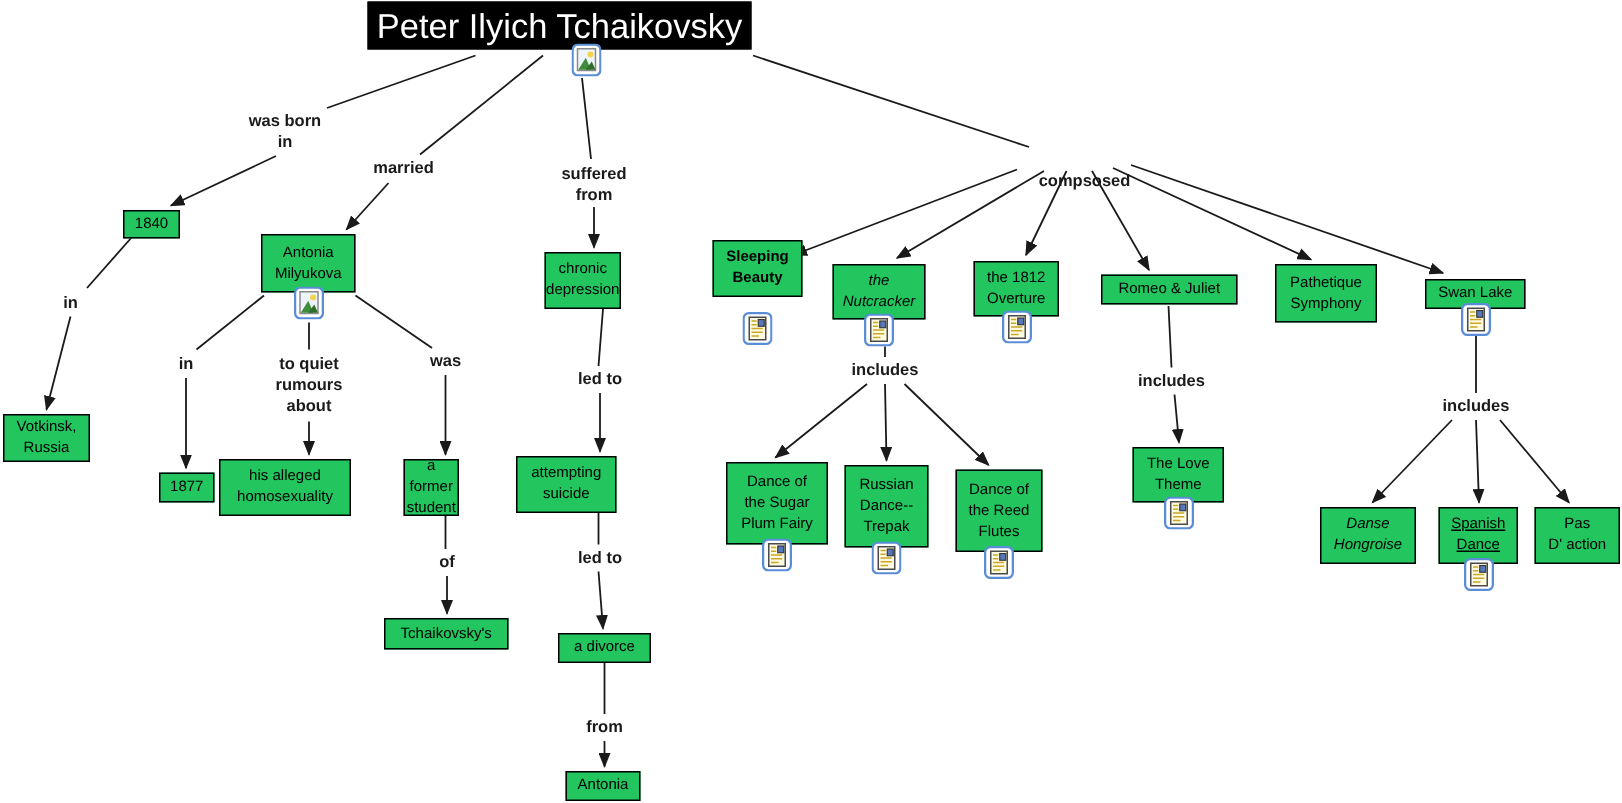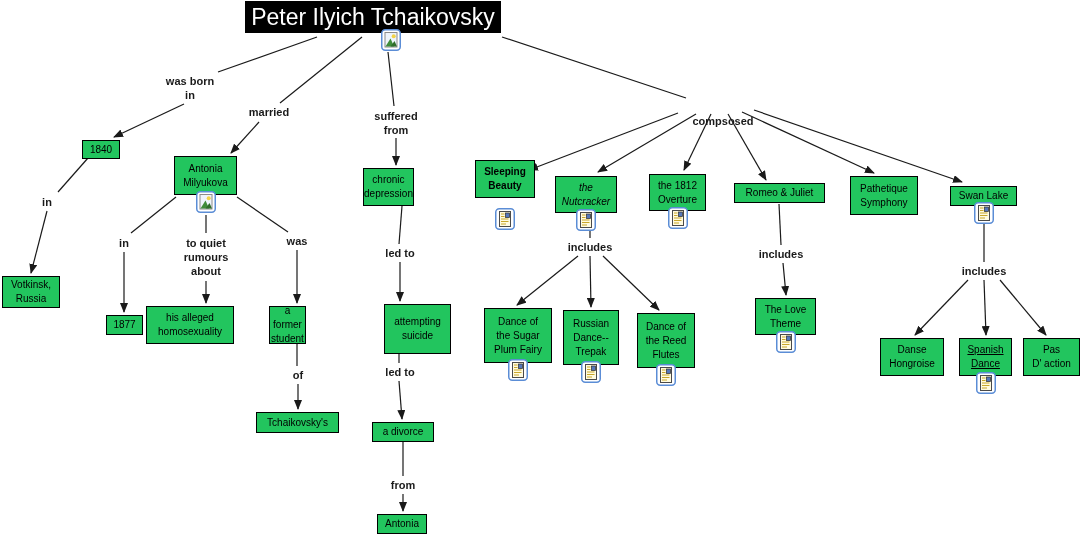--- a/index.html
+++ b/index.html
@@ -101,21 +101,21 @@
         </svg>
       </div>
       <div class="node" style="left: 106px; top: 315px; width: 37px; height: 20px;">1877</div>
       <div class="node" style="left: 146px; top: 306px; width: 88px; height: 38px;">his alleged
 homosexuality</div>
       <div class="node" style="left: 269px; top: 306px; width: 37px; height: 38px;">a former
 student</div>
       <div class="node" style="left: 256px; top: 412px; width: 83px; height: 21px;">Tchaikovsky's</div>
       <div class="node" style="left: 363px; top: 168px; width: 51px; height: 38px;">chronic
 depression</div>
-      <div class="node" style="left: 384px; top: 304px; width: 67px; height: 50px;">attempting
+      <div class="node" style="left: 344px; top: 304px; width: 67px; height: 38px;">attempting
 suicide</div>
       <div class="node" style="left: 372px; top: 422px; width: 62px; height: 20px;">a divorce</div>
       <div class="node" style="left: 377px; top: 514px; width: 50px; height: 20px;">Antonia</div>
       <div class="node" style="left: 475px; top: 160px; width: 60px; height: 38px; font-weight: bold;">Sleeping
 Beauty</div>
       <div class="res-icon" style="left: 495px; top: 208px;">
         <svg width="20" height="22" viewBox="0 0 20 22">
           <rect x="0.75" y="0.75" width="18.5" height="20.5" rx="3.5" fill="#fff" stroke="#5b8dd6" stroke-width="1.5"></rect>
           <rect x="4.5" y="3.5" width="11" height="15" fill="#fffbe0" stroke="#4a4a4a" stroke-width="1"></rect>
           <rect x="10.5" y="5" width="4" height="4.5" fill="#5577bb" stroke="#333" stroke-width="0.75"></rect>
@@ -222,21 +222,21 @@
           <rect x="0.75" y="0.75" width="18.5" height="20.5" rx="3.5" fill="#fff" stroke="#5b8dd6" stroke-width="1.5"></rect>
           <rect x="4.5" y="3.5" width="11" height="15" fill="#fffbe0" stroke="#4a4a4a" stroke-width="1"></rect>
           <rect x="10.5" y="5" width="4" height="4.5" fill="#5577bb" stroke="#333" stroke-width="0.75"></rect>
           <line x1="6" y1="6" x2="9.5" y2="6" stroke="#c9a72a" stroke-width="1"></line>
           <line x1="6" y1="8.5" x2="9.5" y2="8.5" stroke="#c9a72a" stroke-width="1"></line>
           <line x1="6" y1="11" x2="13.5" y2="11" stroke="#c9a72a" stroke-width="1"></line>
           <line x1="6" y1="13.5" x2="13.5" y2="13.5" stroke="#c9a72a" stroke-width="1"></line>
           <line x1="6" y1="16" x2="11" y2="16" stroke="#c9a72a" stroke-width="1"></line>
         </svg>
       </div>
-      <div class="node" style="left: 880px; top: 338px; width: 64px; height: 38px;">Danse
+      <div class="node" style="left: 880px; top: 338px; width: 64px; height: 38px; font-style: italic;">Danse
 Hongroise</div>
       <div class="node" style="left: 959px; top: 338px; width: 53px; height: 38px; text-decoration: underline;">Spanish
 Dance</div>
       <div class="res-icon" style="left: 975.5px; top: 372px;">
         <svg width="20" height="22" viewBox="0 0 20 22">
           <rect x="0.75" y="0.75" width="18.5" height="20.5" rx="3.5" fill="#fff" stroke="#5b8dd6" stroke-width="1.5"></rect>
           <rect x="4.5" y="3.5" width="11" height="15" fill="#fffbe0" stroke="#4a4a4a" stroke-width="1"></rect>
           <rect x="10.5" y="5" width="4" height="4.5" fill="#5577bb" stroke="#333" stroke-width="0.75"></rect>
           <line x1="6" y1="6" x2="9.5" y2="6" stroke="#c9a72a" stroke-width="1"></line>
           <line x1="6" y1="8.5" x2="9.5" y2="8.5" stroke="#c9a72a" stroke-width="1"></line>

